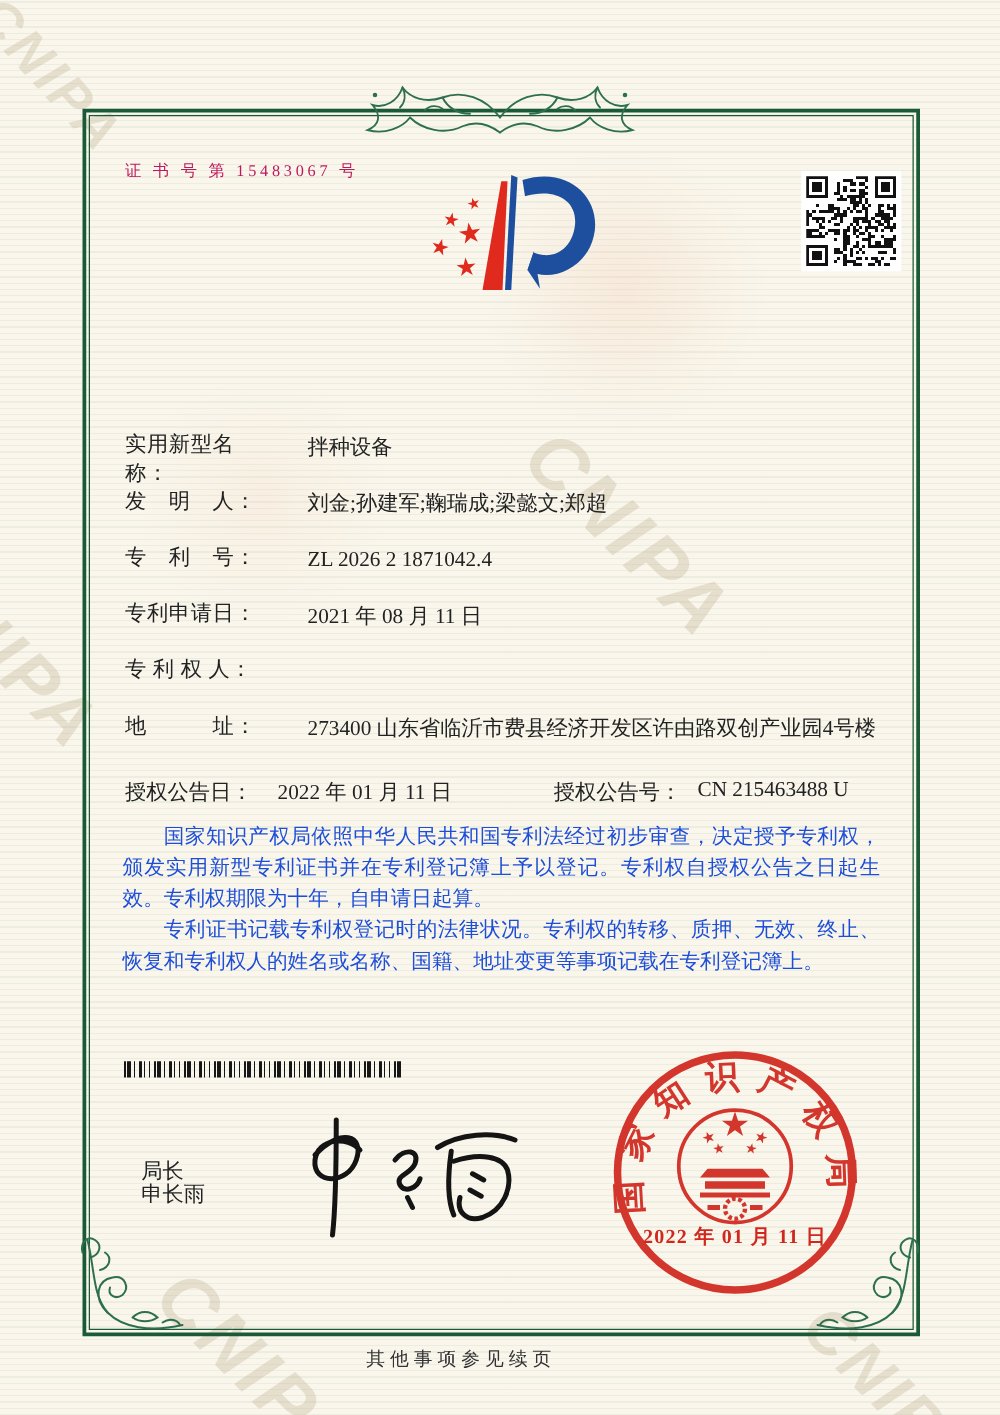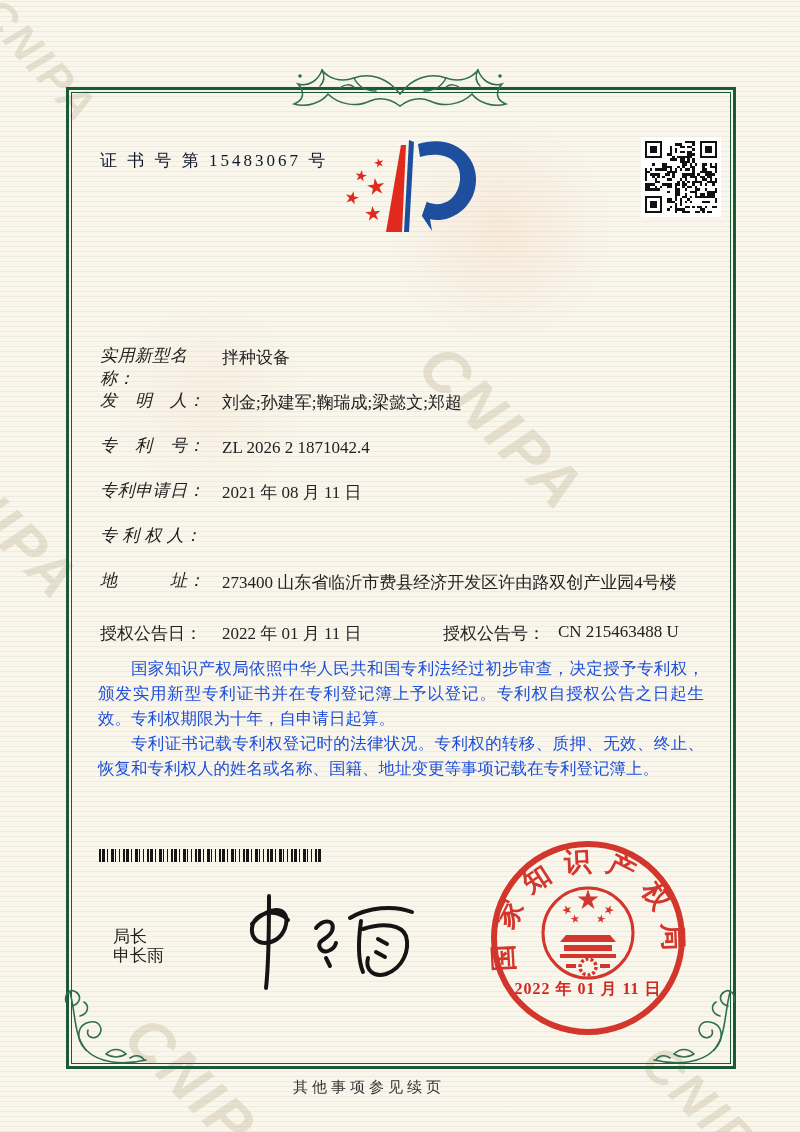--- a/index.html
+++ b/index.html
@@ -13,29 +13,29 @@
   .blob2{left:110px;top:300px;width:200px;height:200px;
         background:radial-gradient(circle, rgba(238,195,160,0.14) 0%, rgba(238,195,160,0) 70%);}
   .wm{position:absolute;z-index:0;font-family:"Liberation Sans","DejaVu Sans",sans-serif;
       font-weight:bold;font-style:italic;color:rgba(185,170,135,0.30);letter-spacing:3px;
       transform-origin:left top;white-space:nowrap;}
   .frame{position:absolute;left:66px;top:87px;width:664px;height:976px;
          border:3px solid #1b5a36;z-index:1;}
   .frame::after{content:'';position:absolute;inset:2px;border:1px solid #1b5a36;}
   .orn{position:absolute;z-index:2;}
   .abs{position:absolute;z-index:3;}
-  .cert-no{left:100px;top:149px;font-size:17px;letter-spacing:3px;color:#0f172a;}
+  .cert-no{left:100px;top:128px;font-size:13px;letter-spacing:3px;color:#be185d;}
   .qr-box{left:641px;top:137px;width:80px;height:80px;background:#fff;}
   .qr-box svg{position:absolute;left:4px;top:4px;width:72px;height:72px;}
   .title{left:66px;top:238px;width:664px;text-align:center;font-size:44px;font-weight:bold;
          letter-spacing:4px;color:#111;}
   .rows{left:100px;top:338px;width:604px;height:300px;}
   .row{position:absolute;left:0;display:flex;font-size:17px;}
-  .flabel{width:122px;flex:none;letter-spacing:0.5px;font-style:italic;}
-  .fvalue{width:462px;line-height:27px;}
+  .flabel{width:122px;flex:none;letter-spacing:0.5px;}
+  .fvalue{width:462px;line-height:27px;margin-left:24px;}
   .row6{position:absolute;left:0;width:604px;font-size:17px;}
   .row6 span{position:absolute;top:0;white-space:nowrap;}
   .paras{left:98px;top:656px;width:606px;font-size:16.5px;line-height:25px;color:#1d4ed8;}
   .paras p{margin:0;text-indent:2em;text-align:justify;}
   .barcode{left:99px;top:849px;width:224px;height:13px;
     background:repeating-linear-gradient(90deg,#161616 0 2px,transparent 2px 3px,#161616 3px 6px,
       transparent 6px 8px,#161616 8px 9px,transparent 9px 12px,#161616 12px 15px,transparent 15px 16px,
       #161616 16px 17px,transparent 17px 20px,#161616 20px 21px,transparent 21px 24px);}
   .sig-role{left:113px;top:910px;font-family:"Liberation Sans","DejaVu Sans",sans-serif;font-size:17px;margin-top:15px;}
   .sig-name{left:113px;top:944px;font-family:"Liberation Sans","DejaVu Sans",sans-serif;font-size:17px;}

